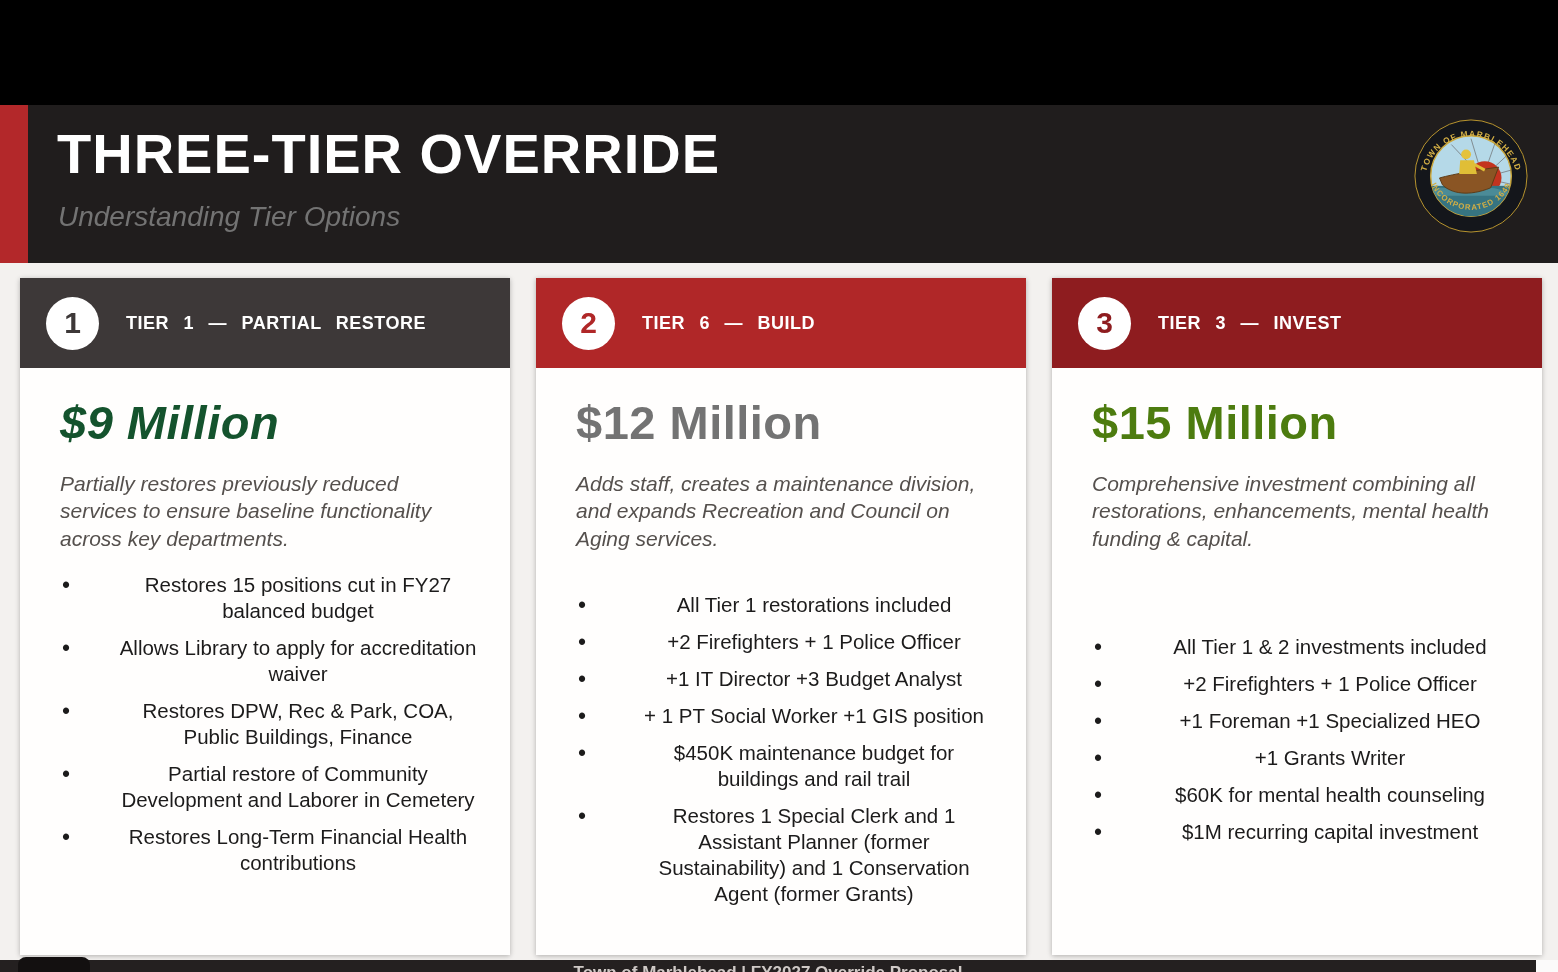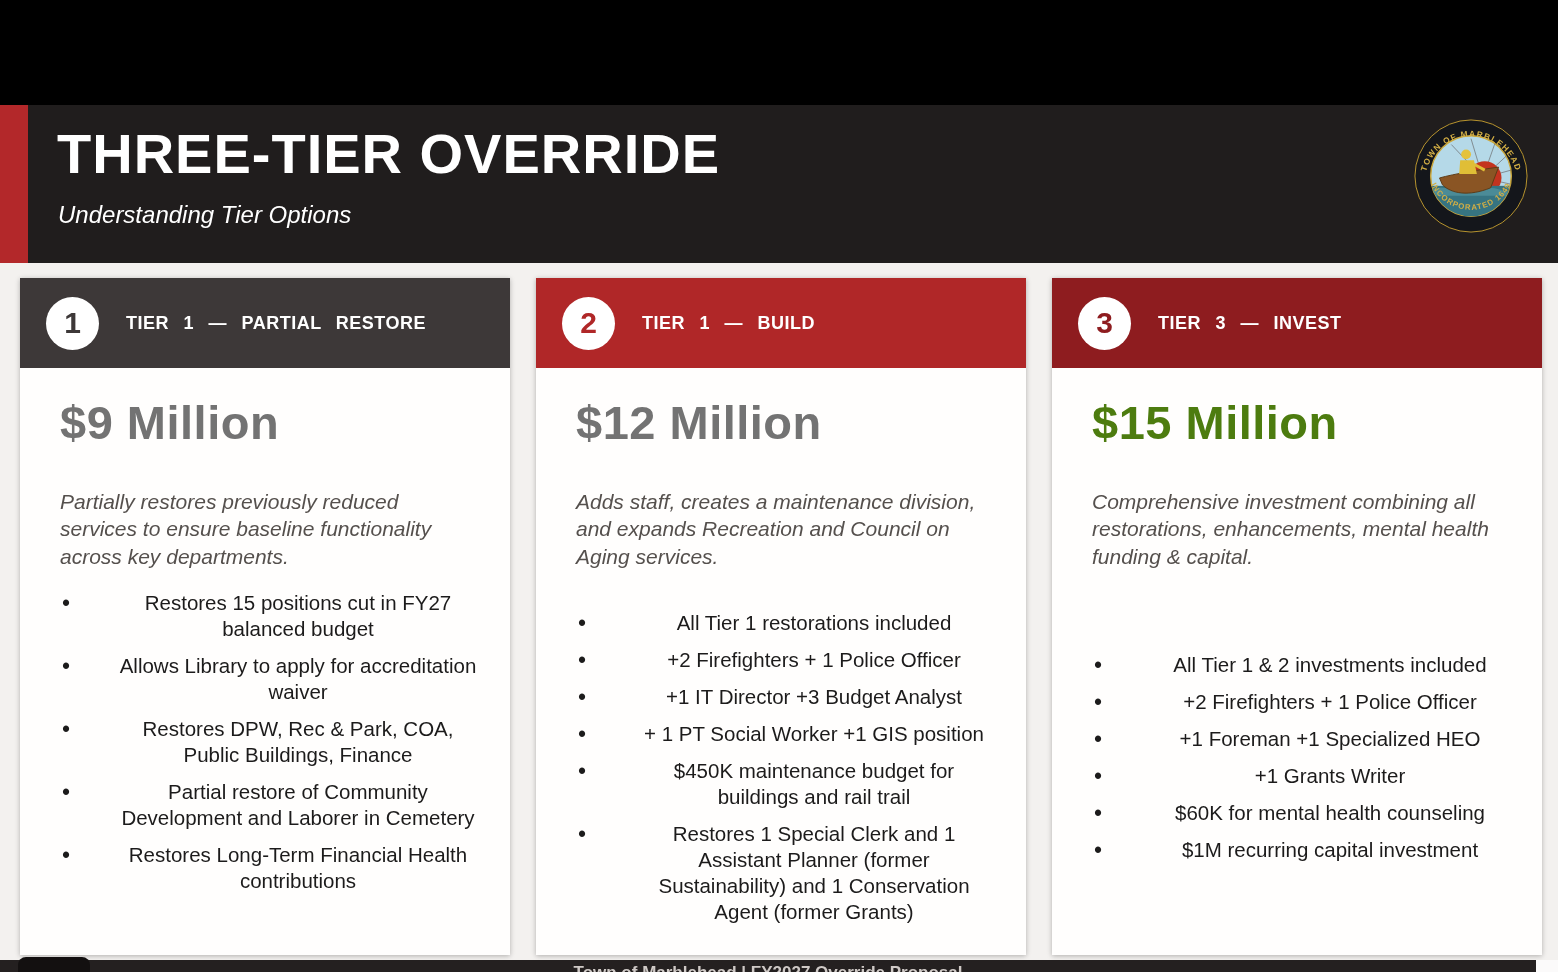--- a/index.html
+++ b/index.html
@@ -16,21 +16,21 @@
     position:absolute; top:105px; left:0; width:100%; height:190px;
     background:#201d1d;
   }
   .red-accent { position:absolute; left:0; top:0; width:28px; height:100%; background:#b3282a; }
   .page-title {
     position:absolute; left:57px; top:16px;
     color:#fff; font-size:56px; font-weight:800; letter-spacing:1px; white-space:nowrap;
   }
   .page-subtitle {
     position:absolute; left:58px; top:96px;
-    color:#ffffff; font-size:24px; font-style:italic;text-align:center;
+    color:#737373; font-size:28px; font-style:italic;text-align:center;
   }
   .seal { position:absolute; right:28px; top:12px; width:118px; height:118px; }
 
   
   .main {
     position:absolute; top:263px; left:0; width:100%; height:697px;
     background:#f3f1ef;
   }
   .cards { display:flex; gap:26px; padding:15px 16px 0 20px; }
   .card {
@@ -43,21 +43,21 @@
     display:flex; align-items:center; justify-content:center;
     font-weight:800; font-size:30px;
   }
   .card-label {
     color:#fff; font-weight:800; font-size:18px; margin-left:27px;
     letter-spacing:.5px; word-spacing:9px; white-space:nowrap;
   }
   .card-body { padding:0 30px 0 40px; }
   .amount { font-size:47px; font-weight:800; margin-top:27px; letter-spacing:.5px; }
   .desc {
-    margin-top:38px; font-size:21px; font-style:italic; color:#55504d;
+    margin-top:20px; font-size:21px; font-style:italic; color:#55504d;
     line-height:1.3; max-width:440px;
   }
   .bullets { list-style:none;text-align:center; }
   .bullets li {
     position:relative; padding-left:56px; font-size:20.5px; color:#1c1b1b;
     line-height:1.27; margin-bottom:11px;
   }
   .bullets li::before { content:"\2022"; position:absolute; left:2px; top:-1px; font-size:23px; }
   .card.t0 .bullets { margin-top:20px; }
   .card.t1 .bullets { margin-top:40px; }
@@ -123,36 +123,36 @@
 
 <div class="main">
   <div class="cards">
 
     <div class="card t0">
       <div class="card-head" style="background: rgb(61, 56, 56);">
         <div class="num-circle" style="color: rgb(61, 56, 56);">1</div>
         <div class="card-label">TIER 1 — PARTIAL RESTORE</div>
       </div>
       <div class="card-body">
-        <div class="amount" style="color: #737373;">$9 Million</div>
+        <div class="amount" style="color: #14532d; font-style: italic;">$9 Million</div>
         <div class="desc">Partially restores previously reduced services to ensure baseline functionality across key departments.</div>
         <ul class="bullets">
           <li>Restores 15 positions cut in FY27 balanced budget</li>
           <li>Allows Library to apply for accreditation waiver</li>
           <li>Restores DPW, Rec &amp; Park, COA, Public Buildings, Finance</li>
           <li>Partial restore of Community Development and Laborer in Cemetery</li>
           <li>Restores Long-Term Financial Health contributions</li>
         </ul>
       </div>
     </div>
 
     <div class="card t1">
       <div class="card-head" style="background: rgb(176, 39, 40);">
         <div class="num-circle" style="color: rgb(176, 39, 40);">2</div>
-        <div class="card-label">TIER 1 — BUILD</div>
+        <div class="card-label">TIER 6 — BUILD</div>
       </div>
       <div class="card-body">
         <div class="amount" style="color: #737373;">$12 Million</div>
         <div class="desc">Adds staff, creates a maintenance division, and expands Recreation and Council on Aging services.</div>
         <ul class="bullets">
           <li>All Tier 1 restorations included</li>
           <li>+2 Firefighters + 1 Police Officer</li>
           <li>+1 IT Director +3 Budget Analyst</li>
           <li>+ 1 PT Social Worker +1 GIS position</li>
           <li>$450K maintenance budget for buildings and rail trail</li>

